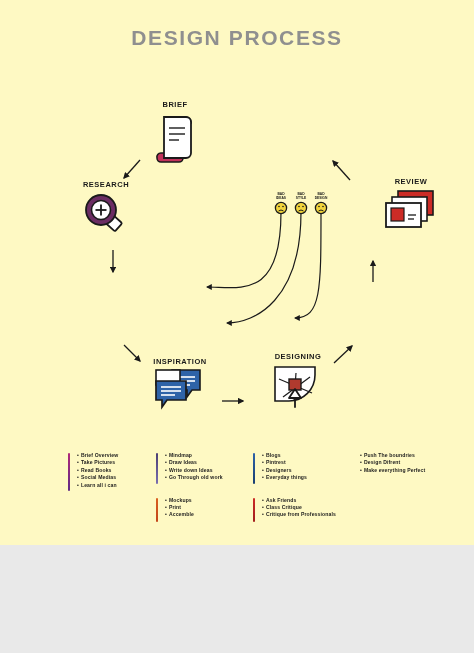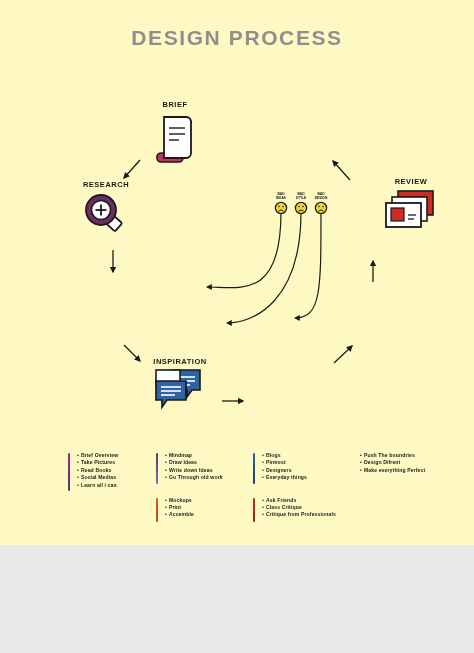--- a/index.html
+++ b/index.html
@@ -127,20 +127,34 @@
         <line x1="26" y1="17" x2="38" y2="17" stroke="#ffffff" stroke-width="1.6"></line>
         <rect x="4" y="2" width="24" height="15" fill="#ffffff" stroke="#1a1a1a" stroke-width="1.6"></rect>
         <path d="M4,13 h30 v19 h-19 l-5,7 v-7 h-6 z" fill="#2e63a8" stroke="#1a1a1a" stroke-width="1.7"></path>
         <line x1="9" y1="19" x2="29" y2="19" stroke="#ffffff" stroke-width="1.6"></line>
         <line x1="9" y1="23" x2="29" y2="23" stroke="#ffffff" stroke-width="1.6"></line>
         <line x1="9" y1="27" x2="23" y2="27" stroke="#ffffff" stroke-width="1.6"></line>
       </svg>
     </div>
   </div>
 
+  <div class="node" style="left:272px;top:352px;">
+    <div class="node-label">DESIGNING</div>
+    <div class="icon-wrap">
+      <svg width="52" height="48" viewBox="0 0 52 48">
+        <path d="M3,4 h40 v8 a26,26 0 0 1 -26,26 h-14 z" fill="#ffffff" stroke="#1a1a1a" stroke-width="1.6"></path>
+        <path d="M3,4 L43,38" stroke="#ffffff" stroke-width="0"></path>
+        <line x1="7" y1="16" x2="40" y2="30" stroke="#1a1a1a" stroke-width="1.2"></line>
+        <line x1="11" y1="34" x2="38" y2="14" stroke="#1a1a1a" stroke-width="1.2"></line>
+        <line x1="22" y1="38" x2="24" y2="10" stroke="#1a1a1a" stroke-width="1.2"></line>
+        <rect x="17" y="16" width="12" height="11" fill="#b03a2e" stroke="#1a1a1a" stroke-width="1.4"></rect>
+        <path d="M23,44 v-9 h-6 l6,-9 l6,9 h-6 v9 z" fill="#ffffff" stroke="#1a1a1a" stroke-width="1.8" stroke-linejoin="round"></path>
+      </svg>
+    </div>
+  </div>
 
   <div class="node" style="left:270px;top:193px;">
     <div style="font-size:3.3px;font-weight:bold;color:#1a1a1a;text-align:center;width:22px;line-height:3.8px;">
       <span>BAD</span><br>
       <span>IDEAS</span>
     </div>
     <svg width="22" height="14" viewBox="0 0 22 14" style="display:block;margin:0 auto;">
       <circle cx="11" cy="7" r="5.6" fill="#f2d53c" stroke="#1a1a1a" stroke-width="1.3"></circle>
       <circle cx="9" cy="5.5" r="0.8" fill="#1a1a1a"></circle>
       <circle cx="13" cy="5.5" r="0.8" fill="#1a1a1a"></circle>

